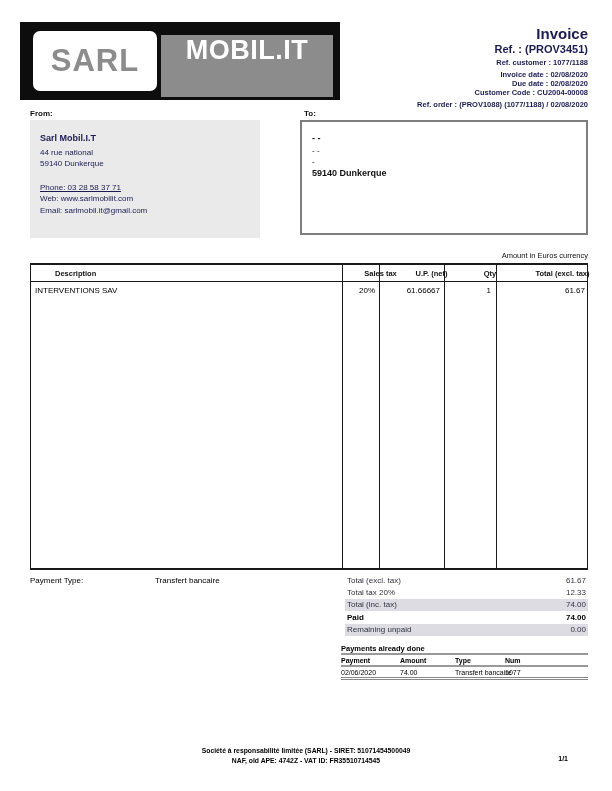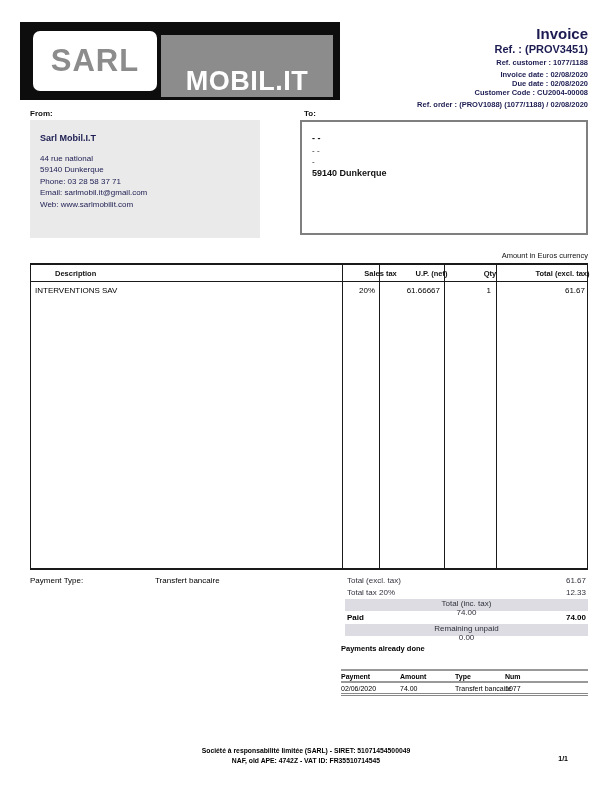--- a/index.html
+++ b/index.html
@@ -6,38 +6,38 @@
   html,body { background:#ffffff; }
   body { font-family:"Liberation Sans","DejaVu Sans",sans-serif; }
   .page { position:relative; width:612px; height:791px; background:#ffffff; overflow:hidden; }
 
   
   .logo { position:absolute; left:20px; top:22px; width:320px; height:78px; background:#0d0d0d; }
   .logo-white { position:absolute; left:13px; top:9px; width:124px; height:60px; background:#ffffff;
                 display:flex; align-items:center; justify-content:center;border-radius:7px; }
   .logo-white span { color:#8c8c8c; font-weight:bold; font-size:31px; letter-spacing:1px; }
   .logo-gray { position:absolute; left:141px; top:13px; width:172px; height:62px; background:#8c8c8c;
-               display:flex; align-items:flex-end; justify-content:center; }
+               display:flex; align-items:flex-start; justify-content:center; }
   .logo-gray span { color:#ffffff; font-weight:bold; font-size:27px; letter-spacing:0.5px; }
 
   
   .inv-header { position:absolute; right:24px; top:26px; text-align:right; color:#1c1c52; font-weight:bold; }
   .inv-title { font-size:15px; line-height:15px; }
   .inv-ref { font-size:11px; line-height:12px; margin-top:2px; }
   .inv-line { font-size:7.5px; line-height:9px; }
   .inv-line.gap { margin-top:3px; }
 
   
   .sec-label { position:absolute; font-size:8px; font-weight:bold; color:#111111; }
   .from-label { left:30px; top:109px; }
   .to-label { left:304px; top:109px; }
   .from-box { position:absolute; left:30px; top:120px; width:230px; height:118px; background:#eaeaea;
               color:#1c1c52; font-size:8px; line-height:11.5px; padding:13px 10px; }
-  .from-name { font-size:9px; font-weight:bold; margin-bottom:8px; }
-  .from-gap { margin-top:0; }
+  .from-name { font-size:9px; font-weight:bold; margin-bottom:2px; }
+  .from-gap { margin-top:12px;text-decoration:underline; }
   .to-box { position:absolute; left:300px; top:120px; width:288px; height:115px; background:#ffffff;
             border:2px solid #7f7f7f; color:#111111; font-size:8px; line-height:11.5px; padding:11px 10px; }
   .to-bold { font-weight:bold; font-size:9px; }
 
   
   .currency-note { position:absolute; right:24px; top:251px; font-size:7.5px; font-weight:normal; color:#111111; }
 
   
   .items { position:absolute; left:30px; top:263px; width:558px; height:307px;
            border-top:2px solid #1a1a1a; border-bottom:2px solid #1a1a1a;
@@ -60,26 +60,26 @@
   .c-up { left:348px; width:61px; text-align:right; }
   .c-qty { left:413px; width:47px; text-align:right; }
   .c-total { left:465px; width:89px; text-align:right; }
 
   
   .ptype-label { position:absolute; left:30px; top:576px; font-size:8px; font-weight:normal; color:#000000; }
   .ptype-value { position:absolute; left:155px; top:576px; font-size:8px; color:#000000; }
   .totals { position:absolute; left:345px; top:574px; width:243px; }
   .trow { display:flex; justify-content:space-between; align-items:center;
           height:12.4px; font-size:8px; color:#32323e; padding:0 2px; }
-  .trow.shaded { background:#dcdce2;flex-direction:column; }
+  .trow.shaded { background:#dcdce2; }
   .trow.boldrow { font-weight:bold; color:#000000; }
 
   
   .pdone { position:absolute; left:341px; top:644px; width:247px; color:#000000; }
-  .pdone-title { font-size:7.5px; font-weight:bold; padding-bottom:16px; border-bottom:2px solid #999999; }
+  .pdone-title { font-size:7.5px; font-weight:bold; padding-bottom:0; border-bottom:2px solid #999999; }
   .pdone-head { display:flex; font-size:7px; font-weight:bold; padding:1.5px 0;
                 border-bottom:2px solid #999999; }
   .pdone-row { display:flex; font-size:7px; padding:1.5px 0; border-bottom:3px double #888888; }
   .pc1 { width:59px; } .pc2 { width:55px; } .pc3 { width:50px; } .pc4 { width:83px; }
   .pdone-head span, .pdone-row span { white-space:nowrap; overflow:visible; }
 
   
   .footer { position:absolute; left:0; right:0; top:746px; text-align:center;
             font-size:6.8px; font-weight:bold; color:#000000; line-height:9.5px; }
   .footer-page { position:absolute; right:44px; top:755px; font-size:7px; font-weight:bold; color:#000000; }
@@ -107,22 +107,22 @@
     <div class="inv-line">Customer Code : CU2004-00008</div>
     <div class="inv-line gap">Ref. order : (PROV1088) (1077/1188) / 02/08/2020</div>
   </div>
 
   <div class="sec-label from-label">From:</div>
   <div class="from-box">
     <div class="from-name">Sarl Mobil.I.T</div>
     <div>44 rue national</div>
     <div>59140 Dunkerque</div>
     <div class="from-gap">Phone: 03 28 58 37 71</div>
+    <div>Web: www.sarlmobilit.com</div>
     <div>Email: sarlmobil.it@gmail.com</div>
-    <div>Web: www.sarlmobilit.com</div>
   </div>
 
   <div class="sec-label to-label">To:</div>
   <div class="to-box">
     <div class="to-bold">- -</div>
     <div>- -</div>
     <div>-</div>
     <div class="to-bold">59140 Dunkerque</div>
   </div>
 

